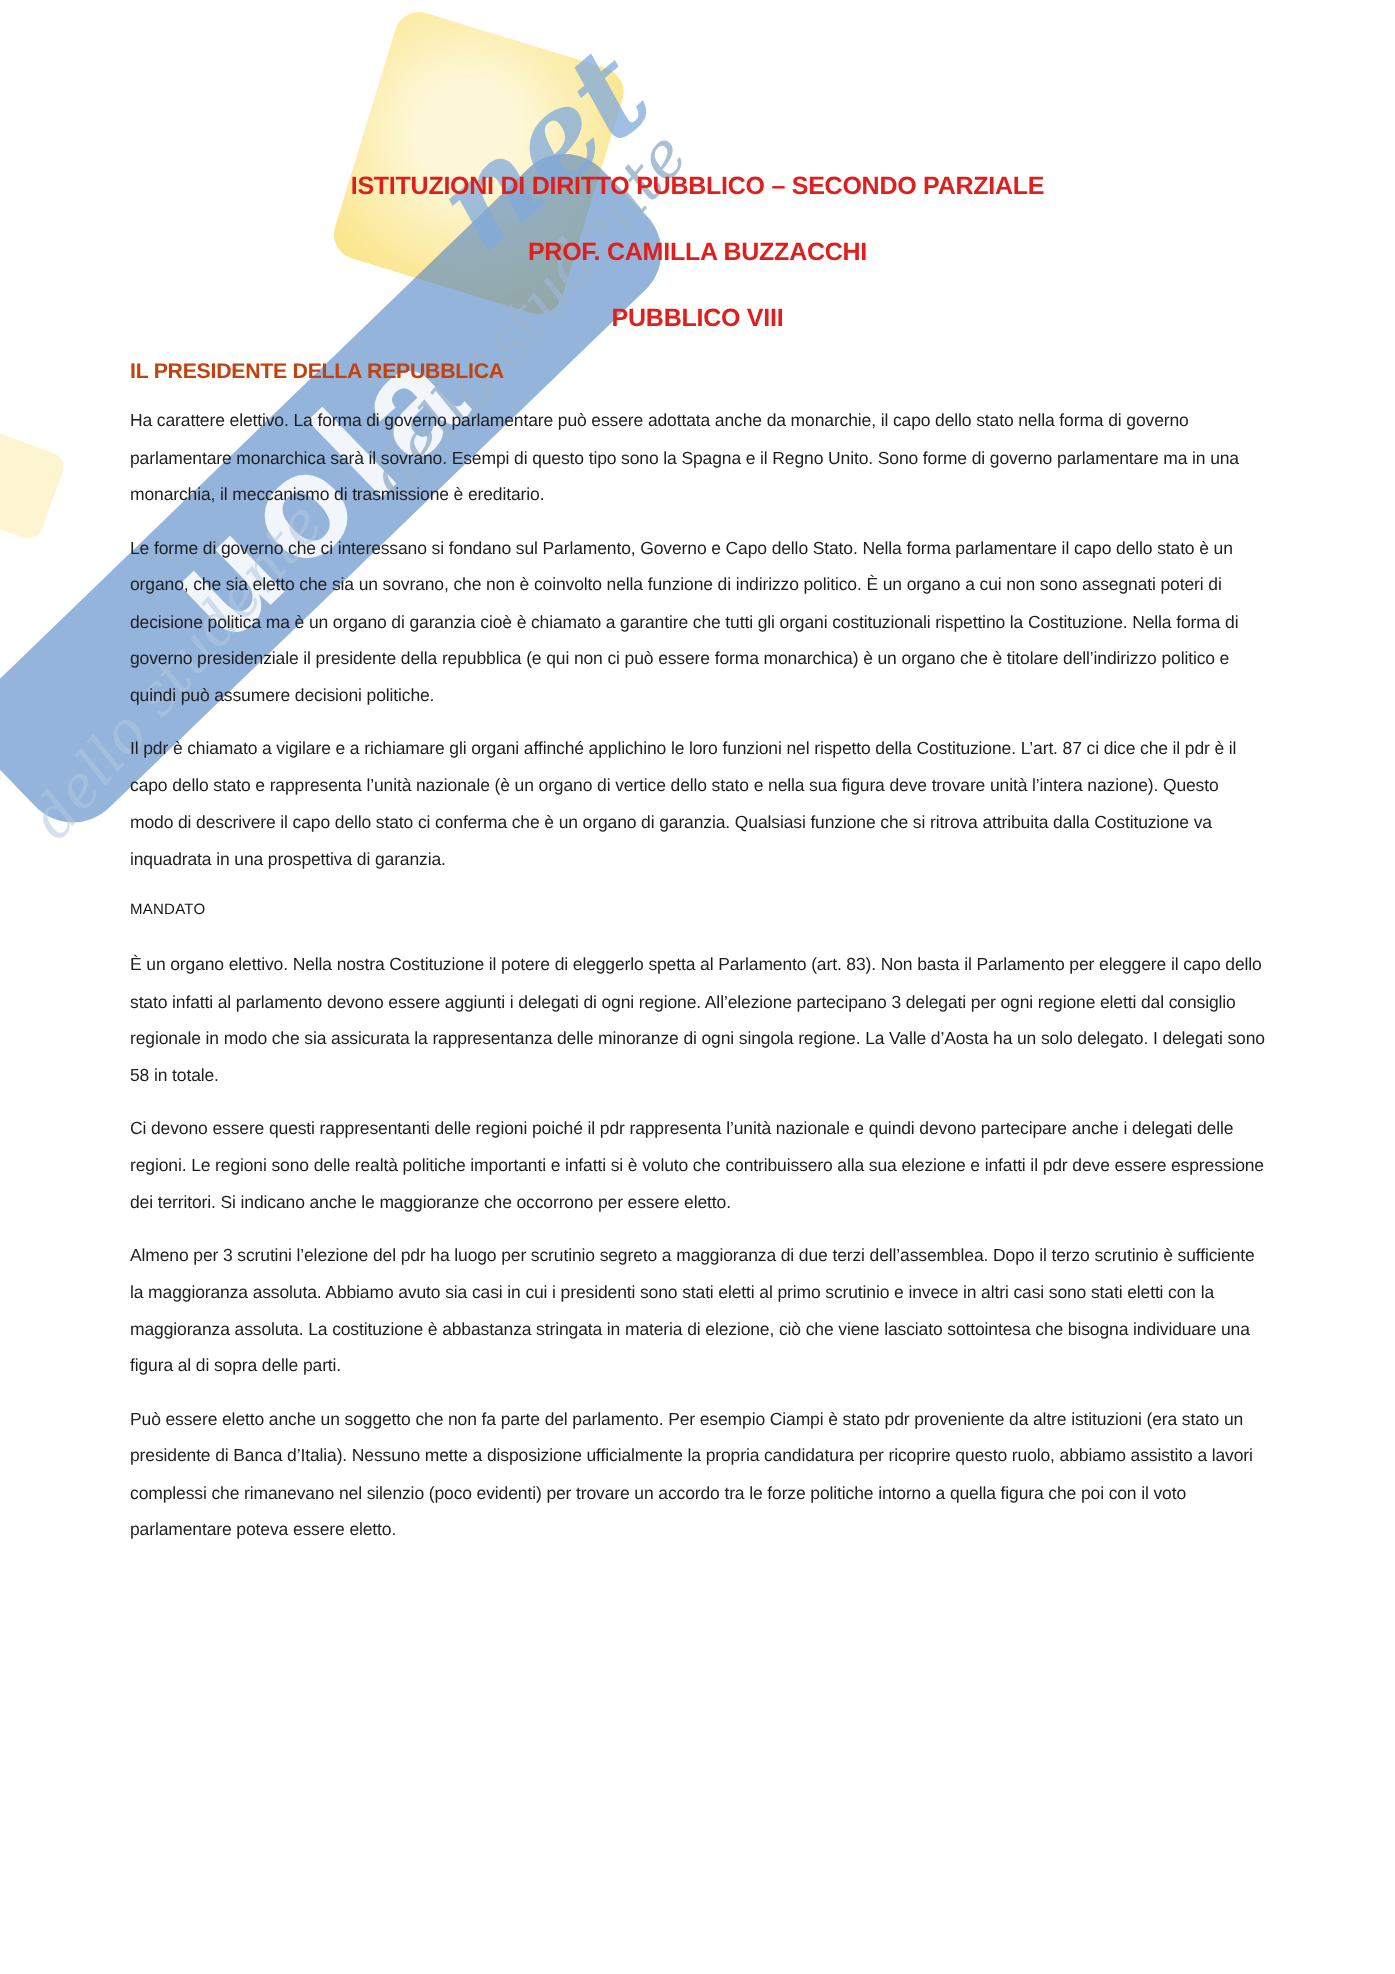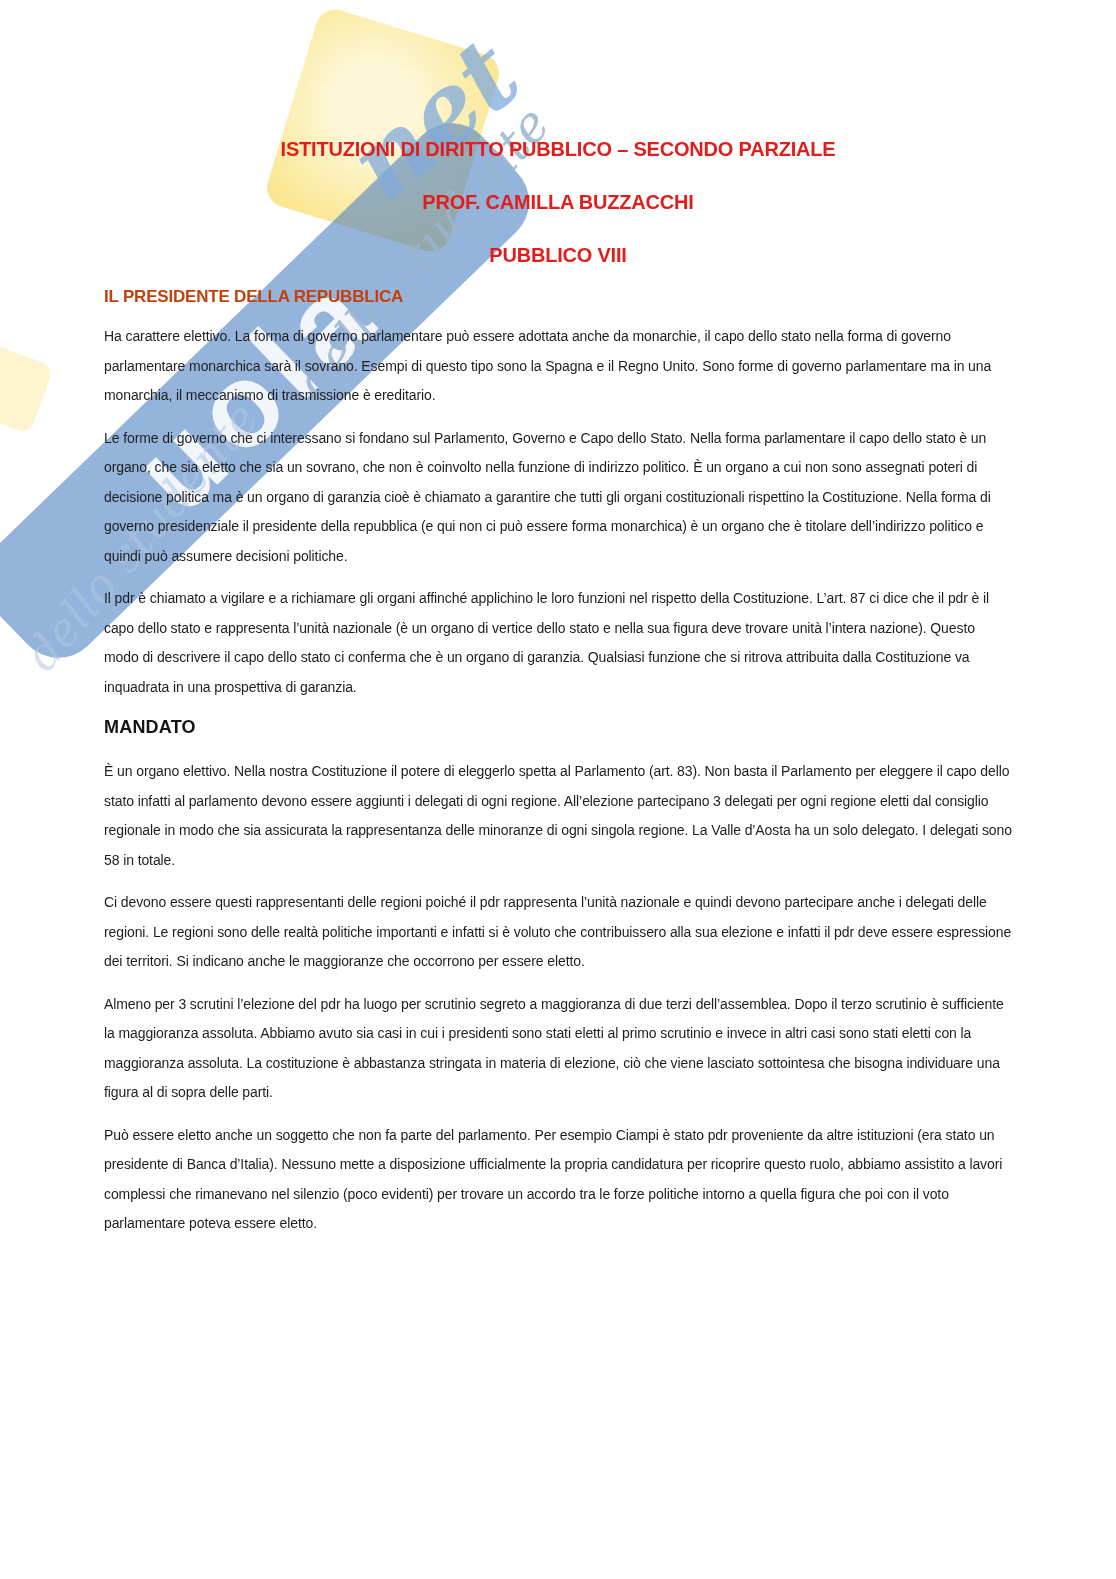--- a/index.html
+++ b/index.html
@@ -65,21 +65,21 @@
     letter-spacing:-0.2px;
     margin:0 0 29px 0;
     text-align:center;
   }
   .h-red.chapter{margin-bottom:20px;}
   .h-section{
     color:#c2410c;font-size:17px;font-weight:700;line-height:20px;
     margin:0 0 15px 0;letter-spacing:-0.2px;
   }
   .h-mandato{
-    color:#141414;font-size:18px;font-weight:700;line-height:22px;
+    color:#141414;font-size:12px;font-weight:400;line-height:22px;
     margin:14px 0 19px 0;letter-spacing:0.2px;
   }
   p.body{
     font-size:14px;line-height:29.5px;
     margin:0 0 13px 0;
     letter-spacing:-0.1px;
   }
 </style>
 </head>
 <body>

